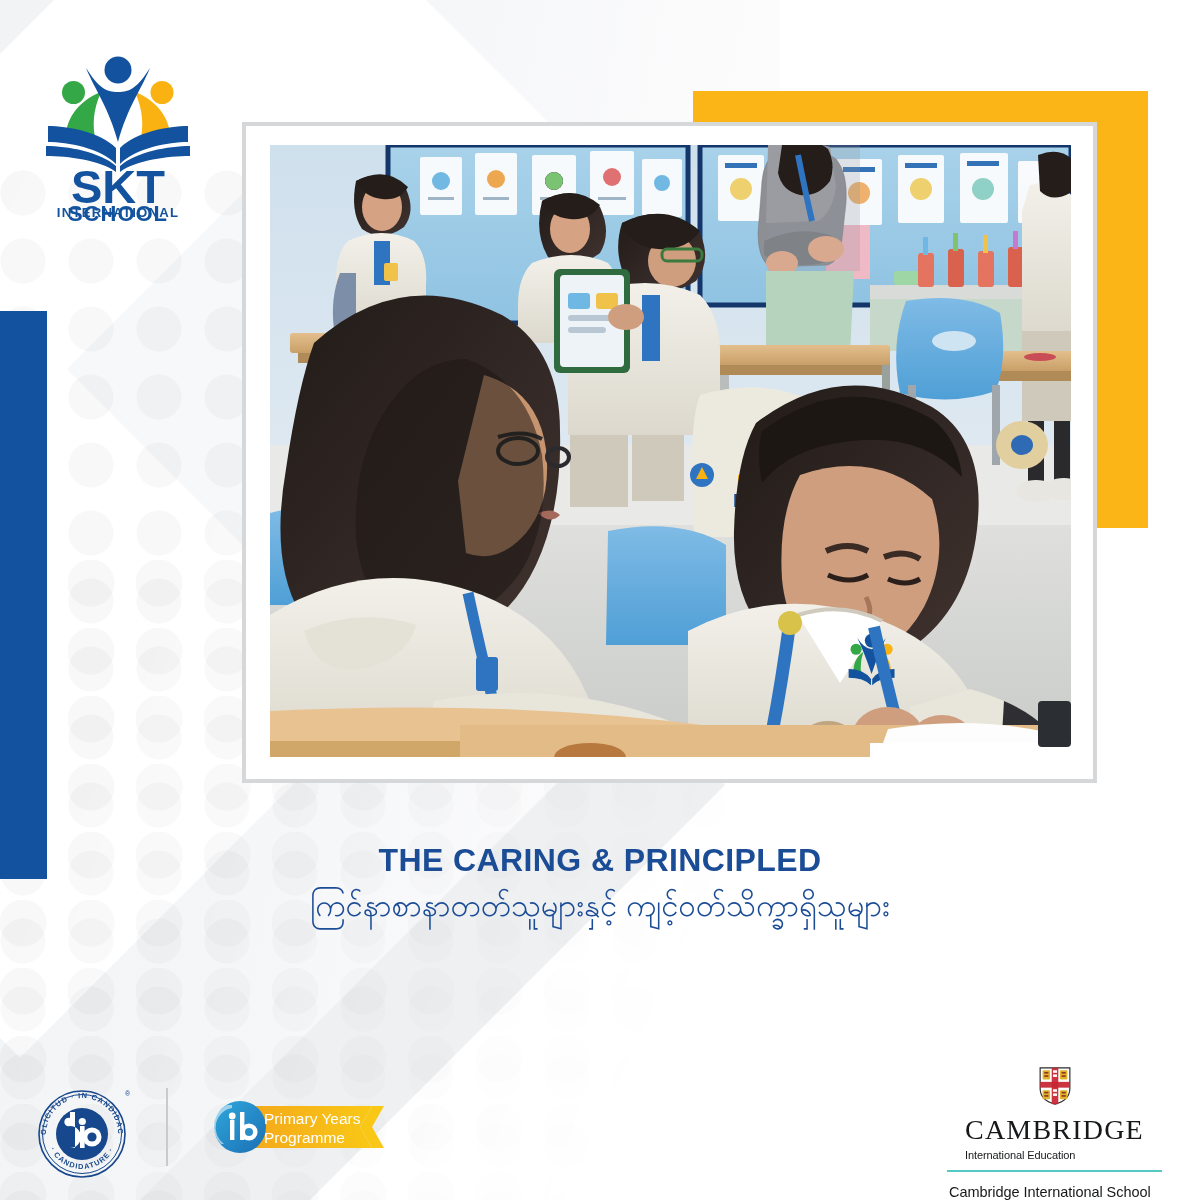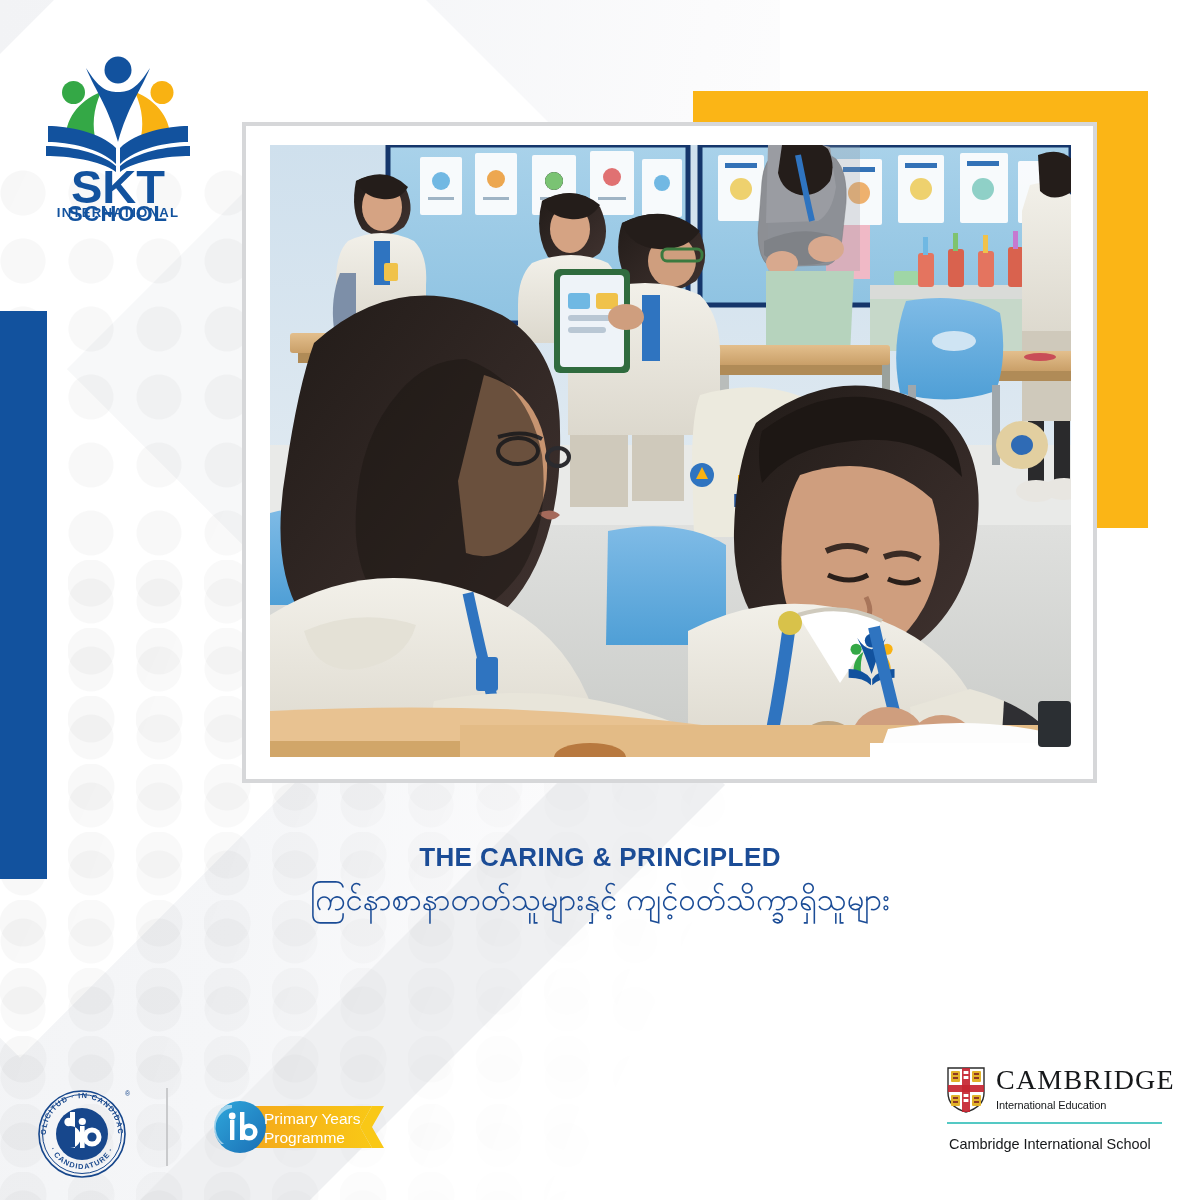--- a/index.html
+++ b/index.html
@@ -103,42 +103,42 @@
     font-size:44px; font-weight:bold; color:#1B4C96;
     letter-spacing:-0.6px; line-height:1.12;
   }
   .t-sub{
     margin-top:9px;
     font-size:27px; font-weight:bold; color:#EA2027;
     letter-spacing:-0.2px;
   }
   .t-trait{
     margin-top:34px;
-    font-size:26px; font-weight:bold; color:#1B4C96;
+    font-size:32px; font-weight:bold; color:#1B4C96;
     letter-spacing:0.4px;
   }
   .t-my{
     margin-top:6px;
     font-size:31px; color:#1B4C96; font-weight:500;
     line-height:1.35;
   }
 
   
   .ib-row{ position:absolute; left:26px; top:1082px; width:350px; height:92px; }
 
   .ib-cand{ position:absolute; left:4px; top:0px; width:104px; height:104px; }
   .ib-divider{
     position:absolute; left:140px; top:6px; width:2px; height:78px;
     background:#c9cacc;
   }
   .ib-pyp{ position:absolute; left:168px; top:14px; width:190px; height:62px;text-decoration:underline; }
 
   
   .camb{ position:absolute; left:947px; top:1066px; width:215px; height:100px; }
-  .camb-top{ display:flex; align-items:flex-start; gap:11px; }
+  .camb-top{ display:flex; align-items:center; gap:11px;flex-direction:column; }
   .camb-shield{ width:38px; height:46px; flex:0 0 38px; margin-top:1px; }
   .camb-words{ padding-top:0px; }
   .camb-name{
     font-family:"Liberation Serif", serif;
     font-size:28px; letter-spacing:1.2px; color:#16181a; line-height:1;
   }
   .camb-tag{
     font-size:11px; color:#16181a; margin-top:5px; letter-spacing:-0.1px;
   }
   .camb-rule{ height:2px; background:#54C9C4; margin:9px 0 0 0; width:100%; }

